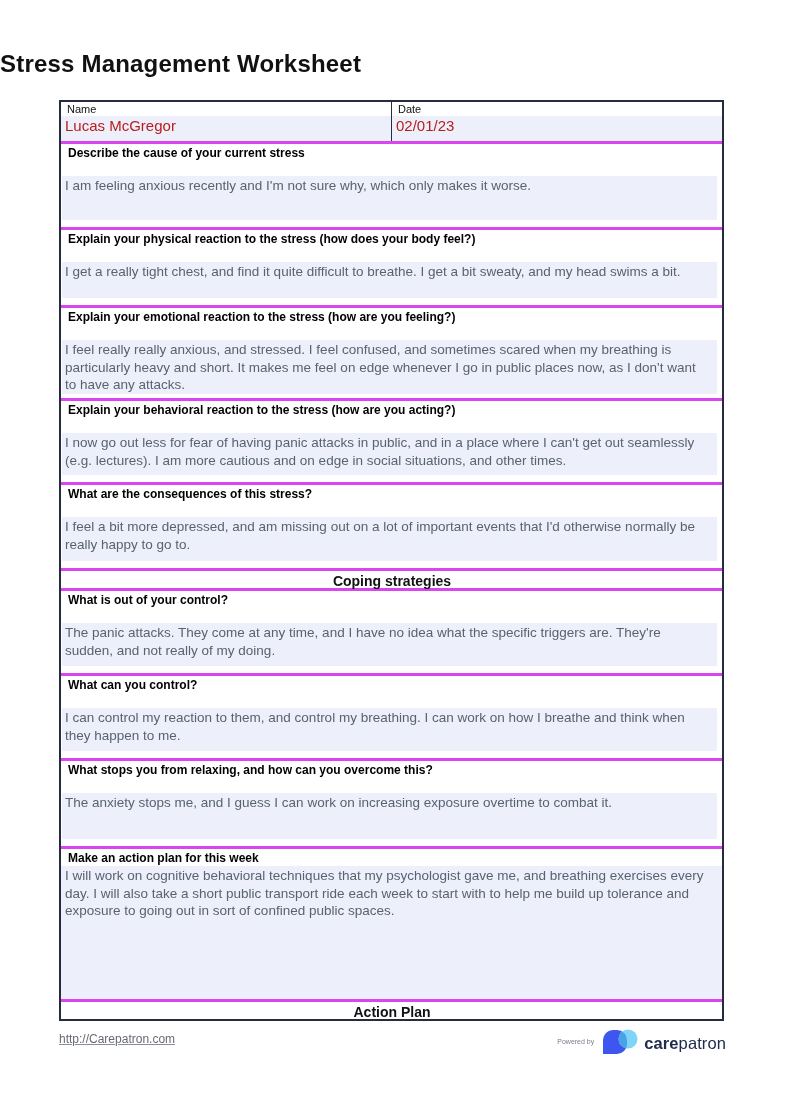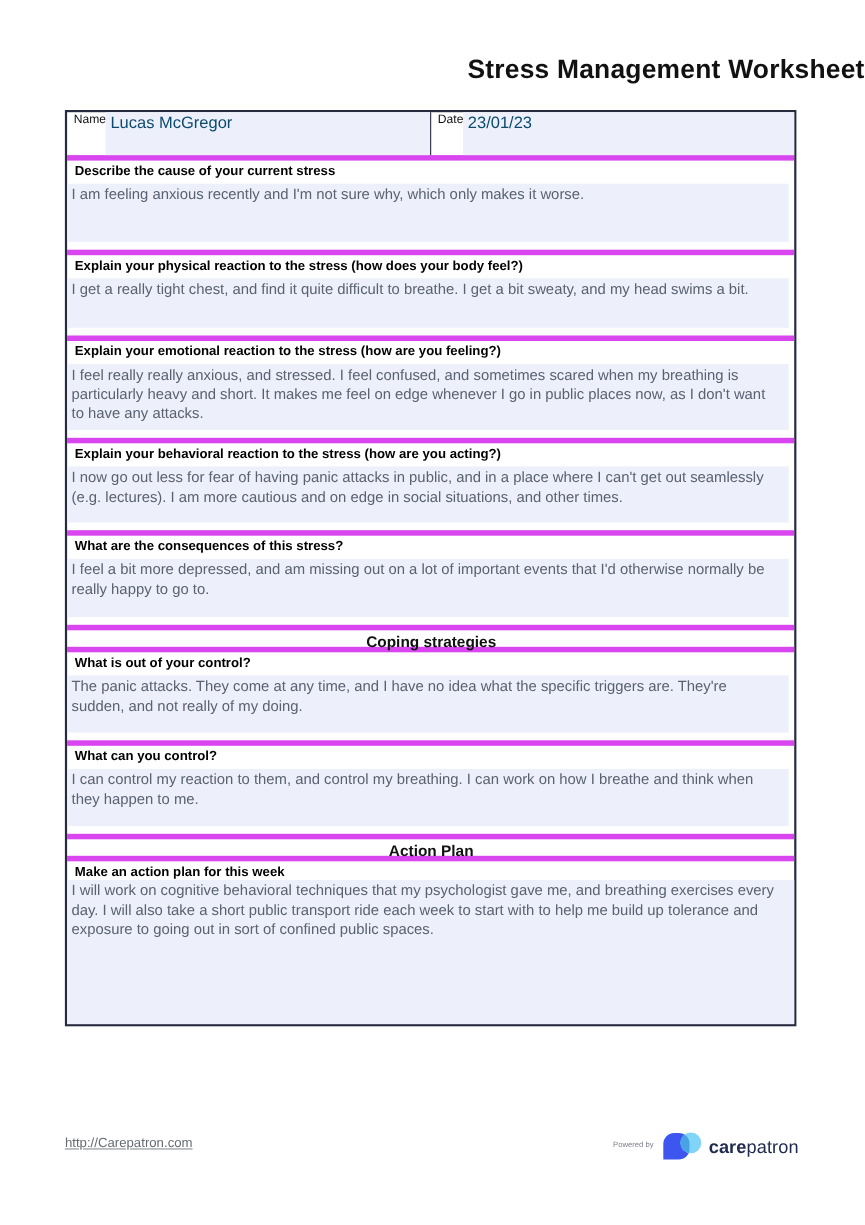--- a/index.html
+++ b/index.html
@@ -2,43 +2,43 @@
 <html><head>
 <meta charset="utf-8">
 <style>
   * { box-sizing: border-box; }
   html,body { margin:0; padding:0; }
   body {
     width:786px; height:1114px; background:#ffffff; position:relative;
     font-family:"Liberation Sans", sans-serif; color:#111;
   }
   .page-title {
-    position:absolute; top:50px; left:0; width:786px; text-align:right;
+    position:absolute; top:50px; left:0; width:786px; text-align:left;
     font-size:24px; font-weight:bold; margin:0; letter-spacing:0.2px;
   }
   .sheet {
     position:absolute; left:59px; top:100px; width:665px;
     border:2px solid #262b40; background:#fff;
   }
-  .row { border-top:5px solid #d946ef; }
+  .row { border-top:3px solid #d946ef; }
   .row:first-child { border-top:none; }
   
   .id-row { display:flex; height:39px; }
-  .id-cell { flex:1; display:flex; flex-direction:row; }
+  .id-cell { flex:1; display:flex; flex-direction:column; }
   .id-cell + .id-cell { border-left:1px solid #262b40; }
   .field-label { font-size:11px; padding:1px 0 1px 6px; color:#111; }
   .id-value {
-    flex:1; background:#edf0fb; font-size:15px; color:#0c4a6e;
+    flex:1; background:#edf0fb; font-size:15px; color:#b91c1c;
     padding:1px 0 0 4px; white-space:nowrap; overflow:hidden;
   }
   
   .q-row { display:flex; flex-direction:column; }
   .q-label { font-size:12px; font-weight:bold; padding:2px 6px 1px 7px; color:#000; }
   .answer {
-    flex:1; background:#edf0fb; margin:4px 5px 7px 1px;
+    flex:1; background:#edf0fb; margin:15px 5px 7px 1px;
     font-size:13.5px; color:#5a6170; line-height:17.5px; padding:1px 8px 0 3px;
   }
   .q-row.flush .answer { margin:0; padding-left:4px; }
   
   .group-header { font-size:14px; font-weight:bold; padding:2px 6px 2px 7px; height:20px;text-align:center; }
   
   .footer-link {
     position:absolute; left:59px; top:1032px; font-size:12px;
     color:#666b72; text-decoration:underline; text-decoration-color:#8a8f96; cursor:pointer;
   }
@@ -59,21 +59,21 @@
 
 <div class="sheet">
 
   <div class="row id-row">
     <div class="id-cell">
       <div class="field-label">Name</div>
       <div class="id-value">Lucas McGregor</div>
     </div>
     <div class="id-cell">
       <div class="field-label">Date</div>
-      <div class="id-value">23/01/23</div>
+      <div class="id-value">02/01/23</div>
     </div>
   </div>
 
   <div class="row q-row" style="height:86px">
     <div class="q-label">Describe the cause of your current stress</div>
     <div class="answer">I am feeling anxious recently and I'm not sure why, which only makes it worse.</div>
   </div>
 
   <div class="row q-row" style="height:78px">
     <div class="q-label">Explain your physical reaction to the stress (how does your body feel?)</div>
@@ -100,27 +100,31 @@
   <div class="row q-row" style="height:85px">
     <div class="q-label">What is out of your control?</div>
     <div class="answer">The panic attacks. They come at any time, and I have no idea what the specific triggers are. They're sudden, and not really of my doing.</div>
   </div>
 
   <div class="row q-row" style="height:85px">
     <div class="q-label">What can you control?</div>
     <div class="answer">I can control my reaction to them, and control my breathing. I can work on how I breathe and think when they happen to me.</div>
   </div>
 
-
-  <div class="row group-header">Action Plan</div>
+  <div class="row q-row" style="height:88px">
+    <div class="q-label">What stops you from relaxing, and how can you overcome this?</div>
+    <div class="answer">The anxiety stops me, and I guess I can work on increasing exposure overtime to combat it.</div>
+  </div>
 
   <div class="row q-row flush" style="height:153px">
     <div class="q-label">Make an action plan for this week</div>
     <div class="answer">I will work on cognitive behavioral techniques that my psychologist gave me, and breathing exercises every day. I will also take a short public transport ride each week to start with to help me build up tolerance and exposure to going out in sort of confined public spaces.</div>
   </div>
+
+  <div class="row group-header">Action Plan</div>
 
 </div>
 
 <a class="footer-link">http://Carepatron.com</a>
 
 <div class="powered">
   <span class="powered-label">Powered by</span>
   <svg class="logo-icon" width="38" height="30" viewBox="0 0 38 30">
     <defs>
       <clipPath id="bubbleClip">

